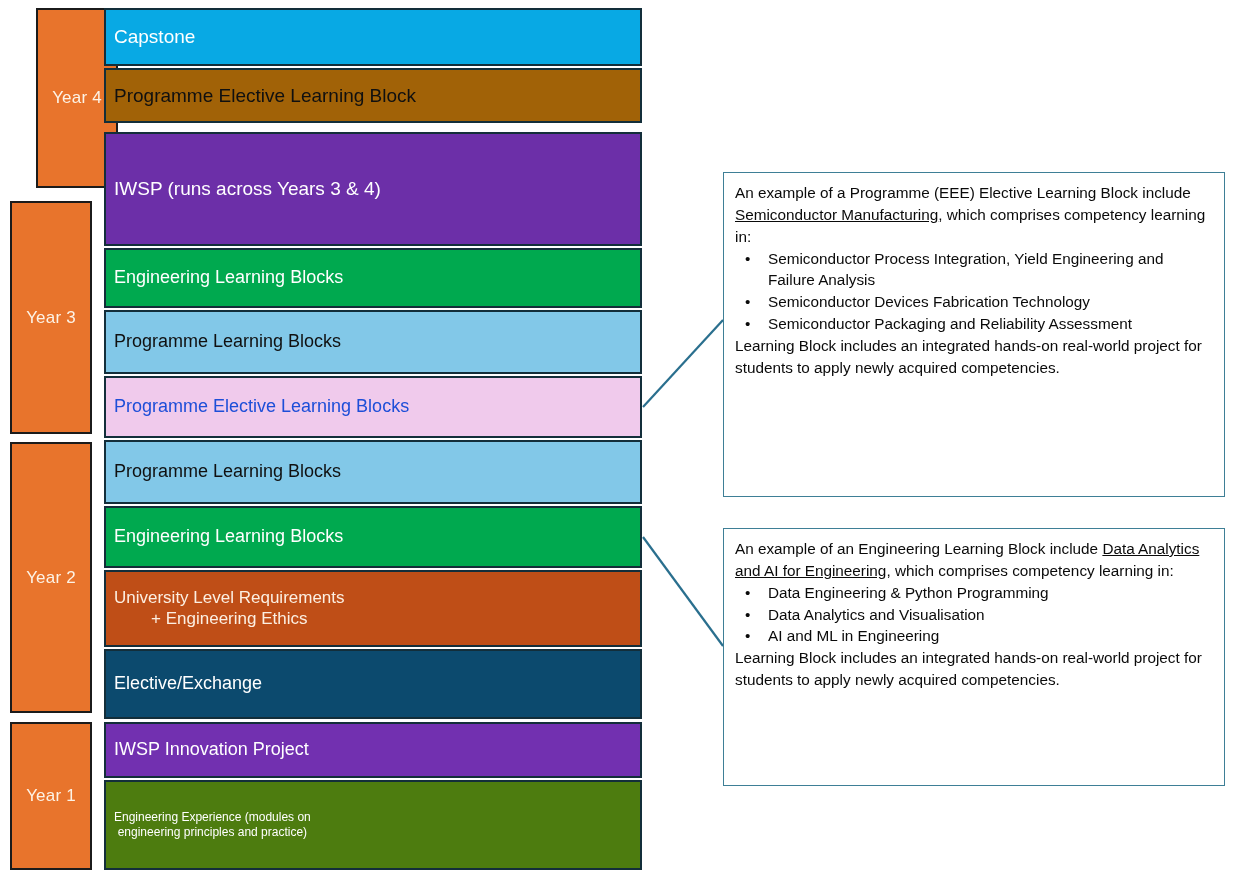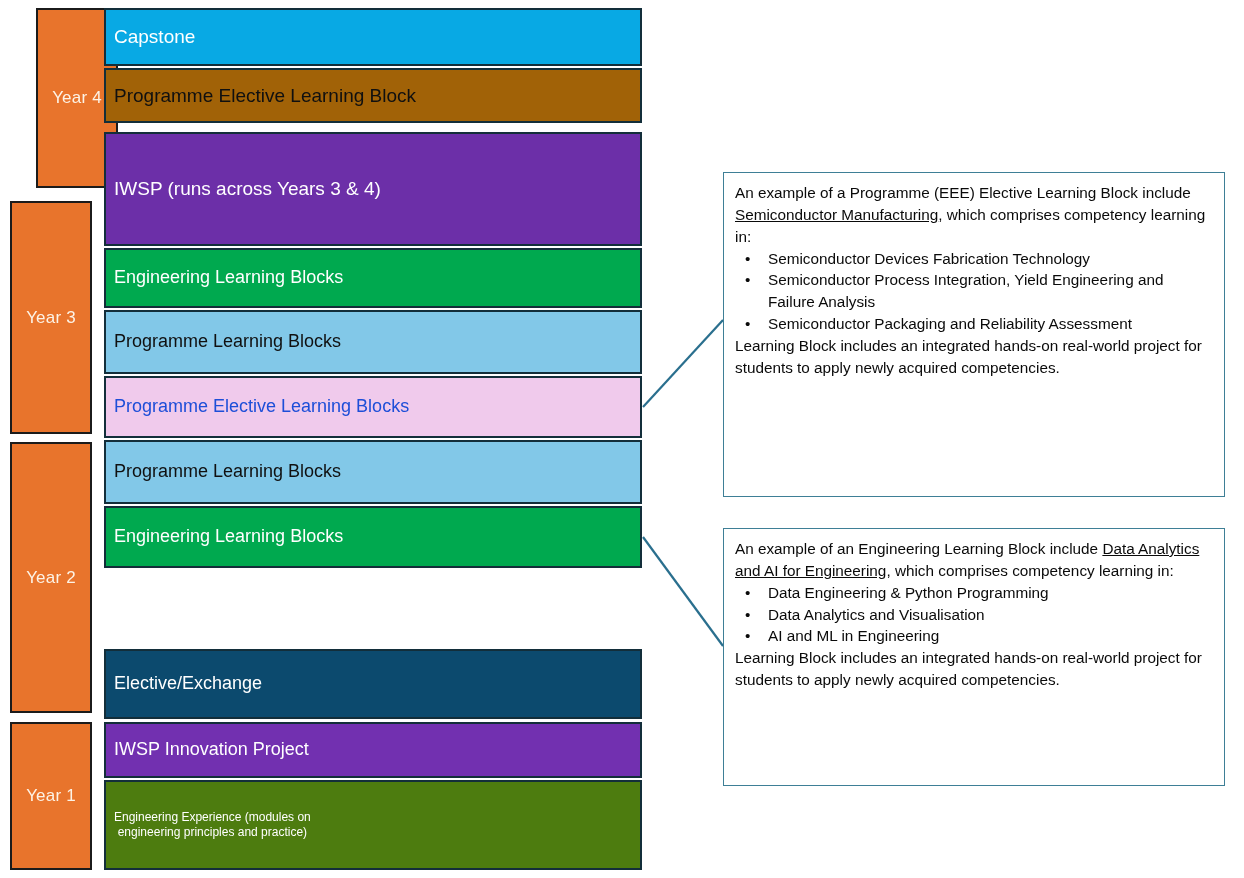--- a/index.html
+++ b/index.html
@@ -138,20 +138,24 @@
   </div>
 
   <div class="block" style="top:440px;height:64px;background:#82C8E8;color:#101010;font-size:18px;">
     <span class="blk-label">Programme Learning Blocks</span>
   </div>
 
   <div class="block" style="top:506px;height:62px;background:#00A94F;color:#FFFFFF;font-size:18px;">
     <span class="blk-label">Engineering Learning Blocks</span>
   </div>
 
+  <div class="block" style="top:570px;height:77px;background:#BF4E17;color:#FCEFE2;font-size:17px;white-space:pre-line;">
+    <span class="blk-label">University Level Requirements
++ Engineering Ethics</span>
+  </div>
 
   <div class="block" style="top:649px;height:70px;background:#0c4a6e;color:#FFFFFF;font-size:18px;">
     <span class="blk-label">Elective/Exchange</span>
   </div>
 
   <div class="block" style="top:722px;height:56px;background:#7230B0;color:#FFFFFF;font-size:18px;">
     <span class="blk-label">IWSP Innovation Project</span>
   </div>
 
   <div class="block" style="top:780px;height:90px;background:#4d7c0f;color:#FFFFFF;font-size:12px;white-space:pre-line;">
@@ -160,22 +164,22 @@
   </div>
 
   <svg id="connectors" viewBox="0 0 1244 878">
     <line x1="643" y1="407" x2="723" y2="320" stroke="#2A6F8E" stroke-width="2.2"></line>
     <line x1="643" y1="537" x2="723" y2="646" stroke="#2A6F8E" stroke-width="2.2"></line>
   </svg>
 
   <div class="callout" style="left:723px;top:152px;width:502px;height:325px;margin-top:20px;">
     <p><span>An example of a Programme (EEE) Elective Learning Block include </span><span class="u">Semiconductor Manufacturing</span><span>, which comprises competency learning in:</span></p>
     <ul>
+      <li>Semiconductor Process Integration, Yield Engineering and Failure Analysis</li>
       <li>Semiconductor Devices Fabrication Technology</li>
-      <li>Semiconductor Process Integration, Yield Engineering and Failure Analysis</li>
       <li>Semiconductor Packaging and Reliability Assessment</li>
     </ul>
     <p>Learning Block includes an integrated hands-on real-world project for students to apply newly acquired competencies.</p>
   </div>
 
   <div class="callout" style="left:723px;top:528px;width:502px;height:258px;">
     <p><span>An example of an Engineering Learning Block include </span><span class="u">Data Analytics and AI for Engineering</span><span>, which comprises competency learning in:</span></p>
     <ul>
       <li>Data Engineering &amp; Python Programming</li>
       <li>Data Analytics and Visualisation</li>

